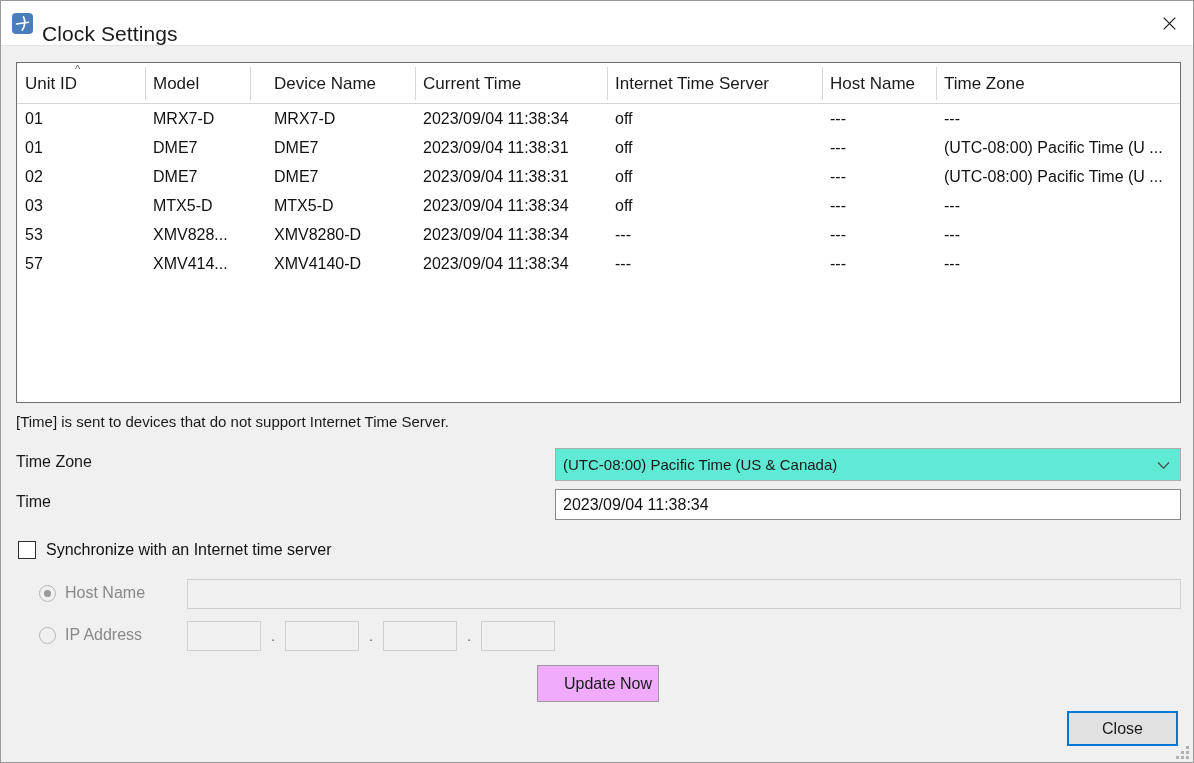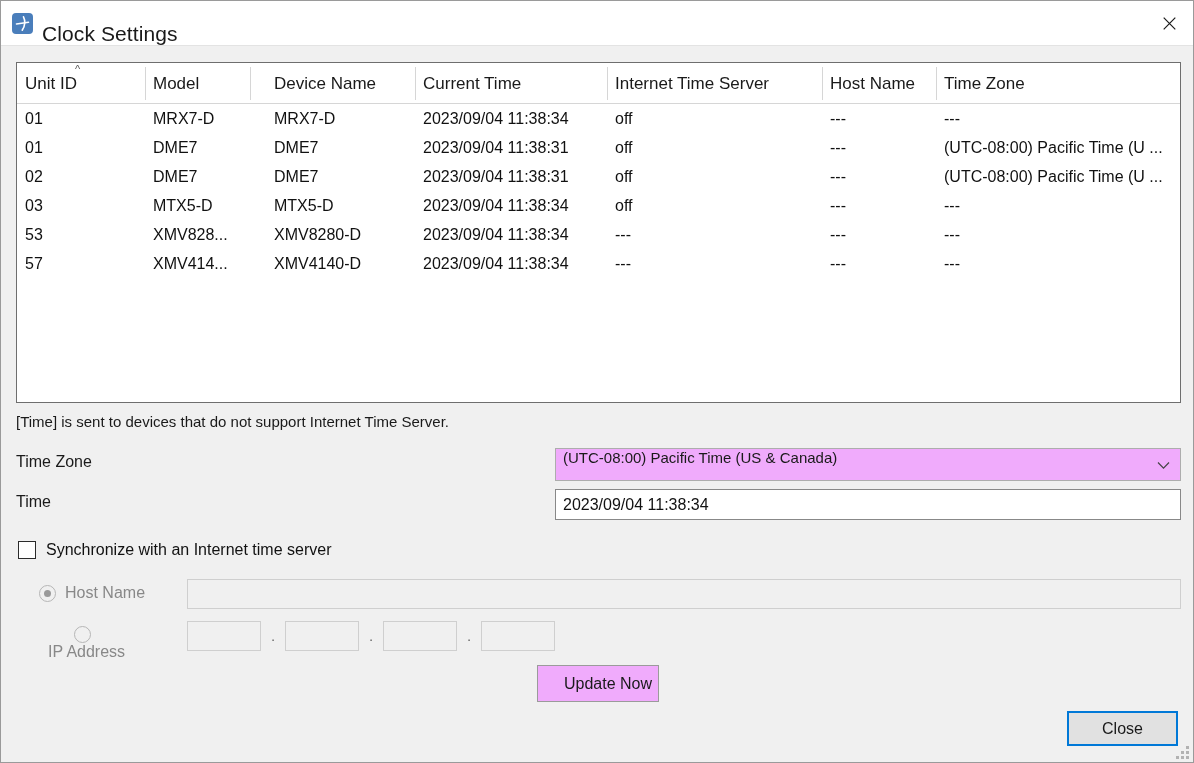--- a/index.html
+++ b/index.html
@@ -146,23 +146,24 @@
   #tz-label {
     position: absolute;
     left: 15px; top: 452px;
     font-size: 16px;
     color: #1a1a1a;
   }
   #tz-select {
     position: absolute;
     left: 554px; top: 447px;
     width: 626px; height: 33px;
-    background: #f0abfc;
+    background: #5eead4;
     border: 1px solid #adadad;
     display: flex;
+    align-items: center;
     padding-left: 7px;
     font-size: 15px;
     color: #1a1a1a;
     cursor: default;
   }
   #tz-select .chev {
     position: absolute;
     right: 10px; top: 50%;
     transform: translateY(-50%);
     color: #444;
@@ -248,21 +249,20 @@
     background: #f0f0f0;
     border: 1px solid #cfcfcf;
   }
 
   
   #ip-row {
     position: absolute;
     left: 38px; top: 625px;
     display: flex;
     align-items: center;
-    flex-direction: column;
   }
   #ip-fields {
     position: absolute;
     left: 186px; top: 620px;
     display: flex;
     align-items: center;
   }
   .ip-box {
     width: 74px; height: 30px;
     background: #f0f0f0;

